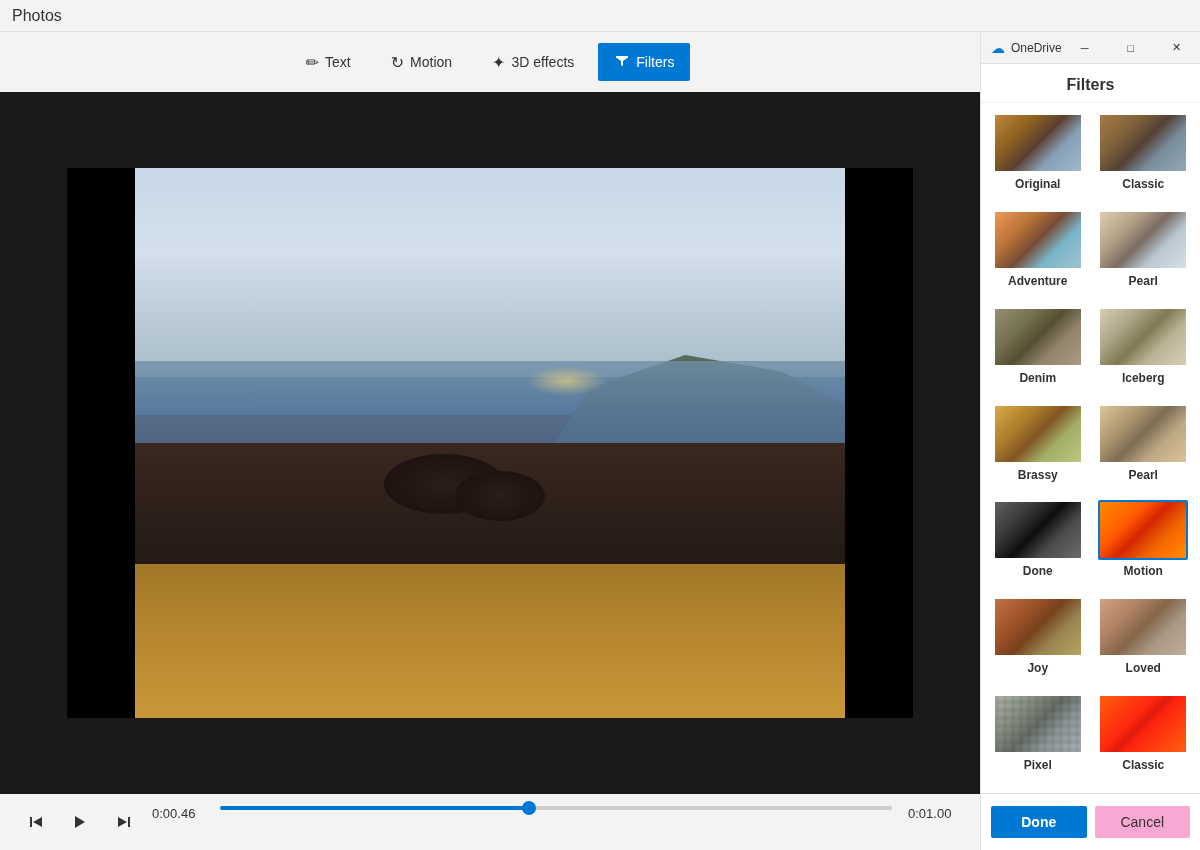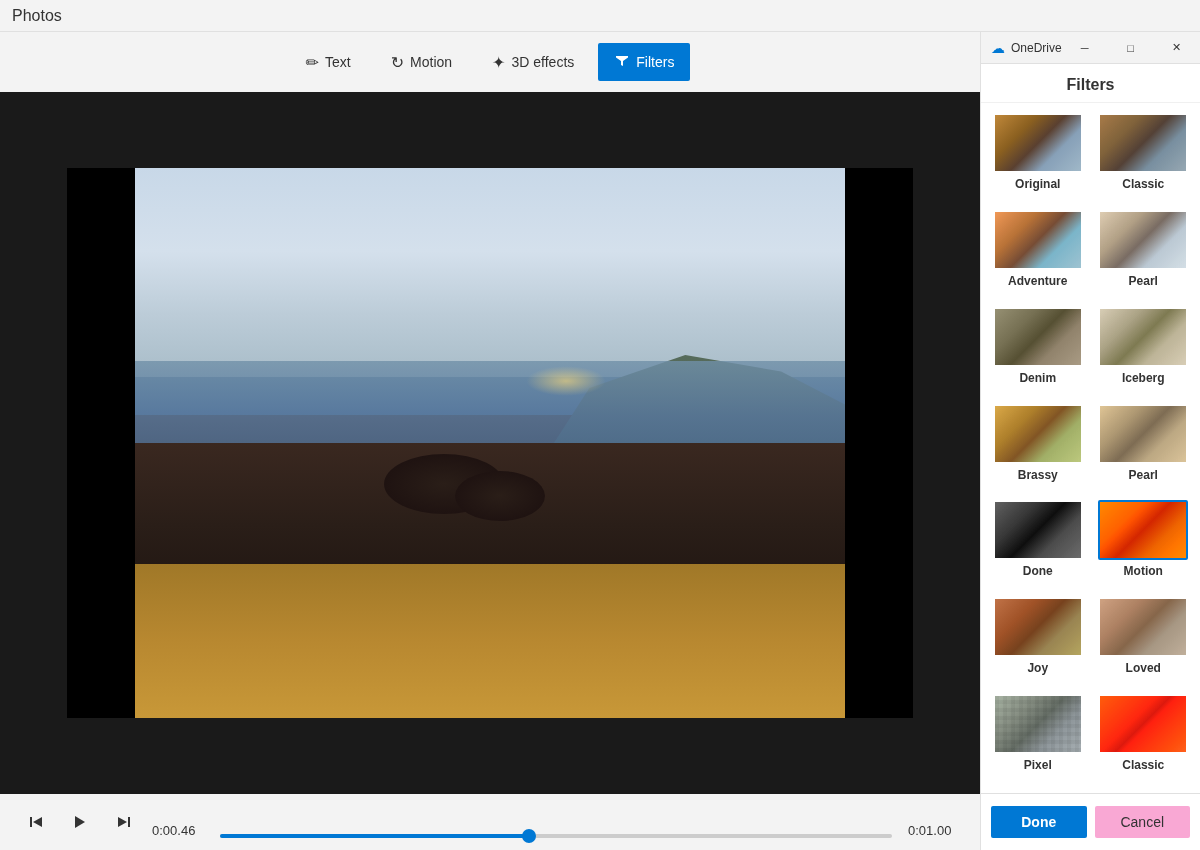--- a/index.html
+++ b/index.html
@@ -118,21 +118,21 @@
     
     .controls-area {
       background: #f3f3f3;
       padding: 12px 20px;
       display: flex;
       flex-direction: column;
       gap: 8px;
     }
     .playback-controls {
       display: flex;
-      align-items: flex-end;
+      align-items: flex-start;
       gap: 12px;
     }
     .ctrl-btn {
       width: 32px;
       height: 32px;
       border: none;
       background: transparent;
       cursor: pointer;
       display: flex;
       align-items: center;

